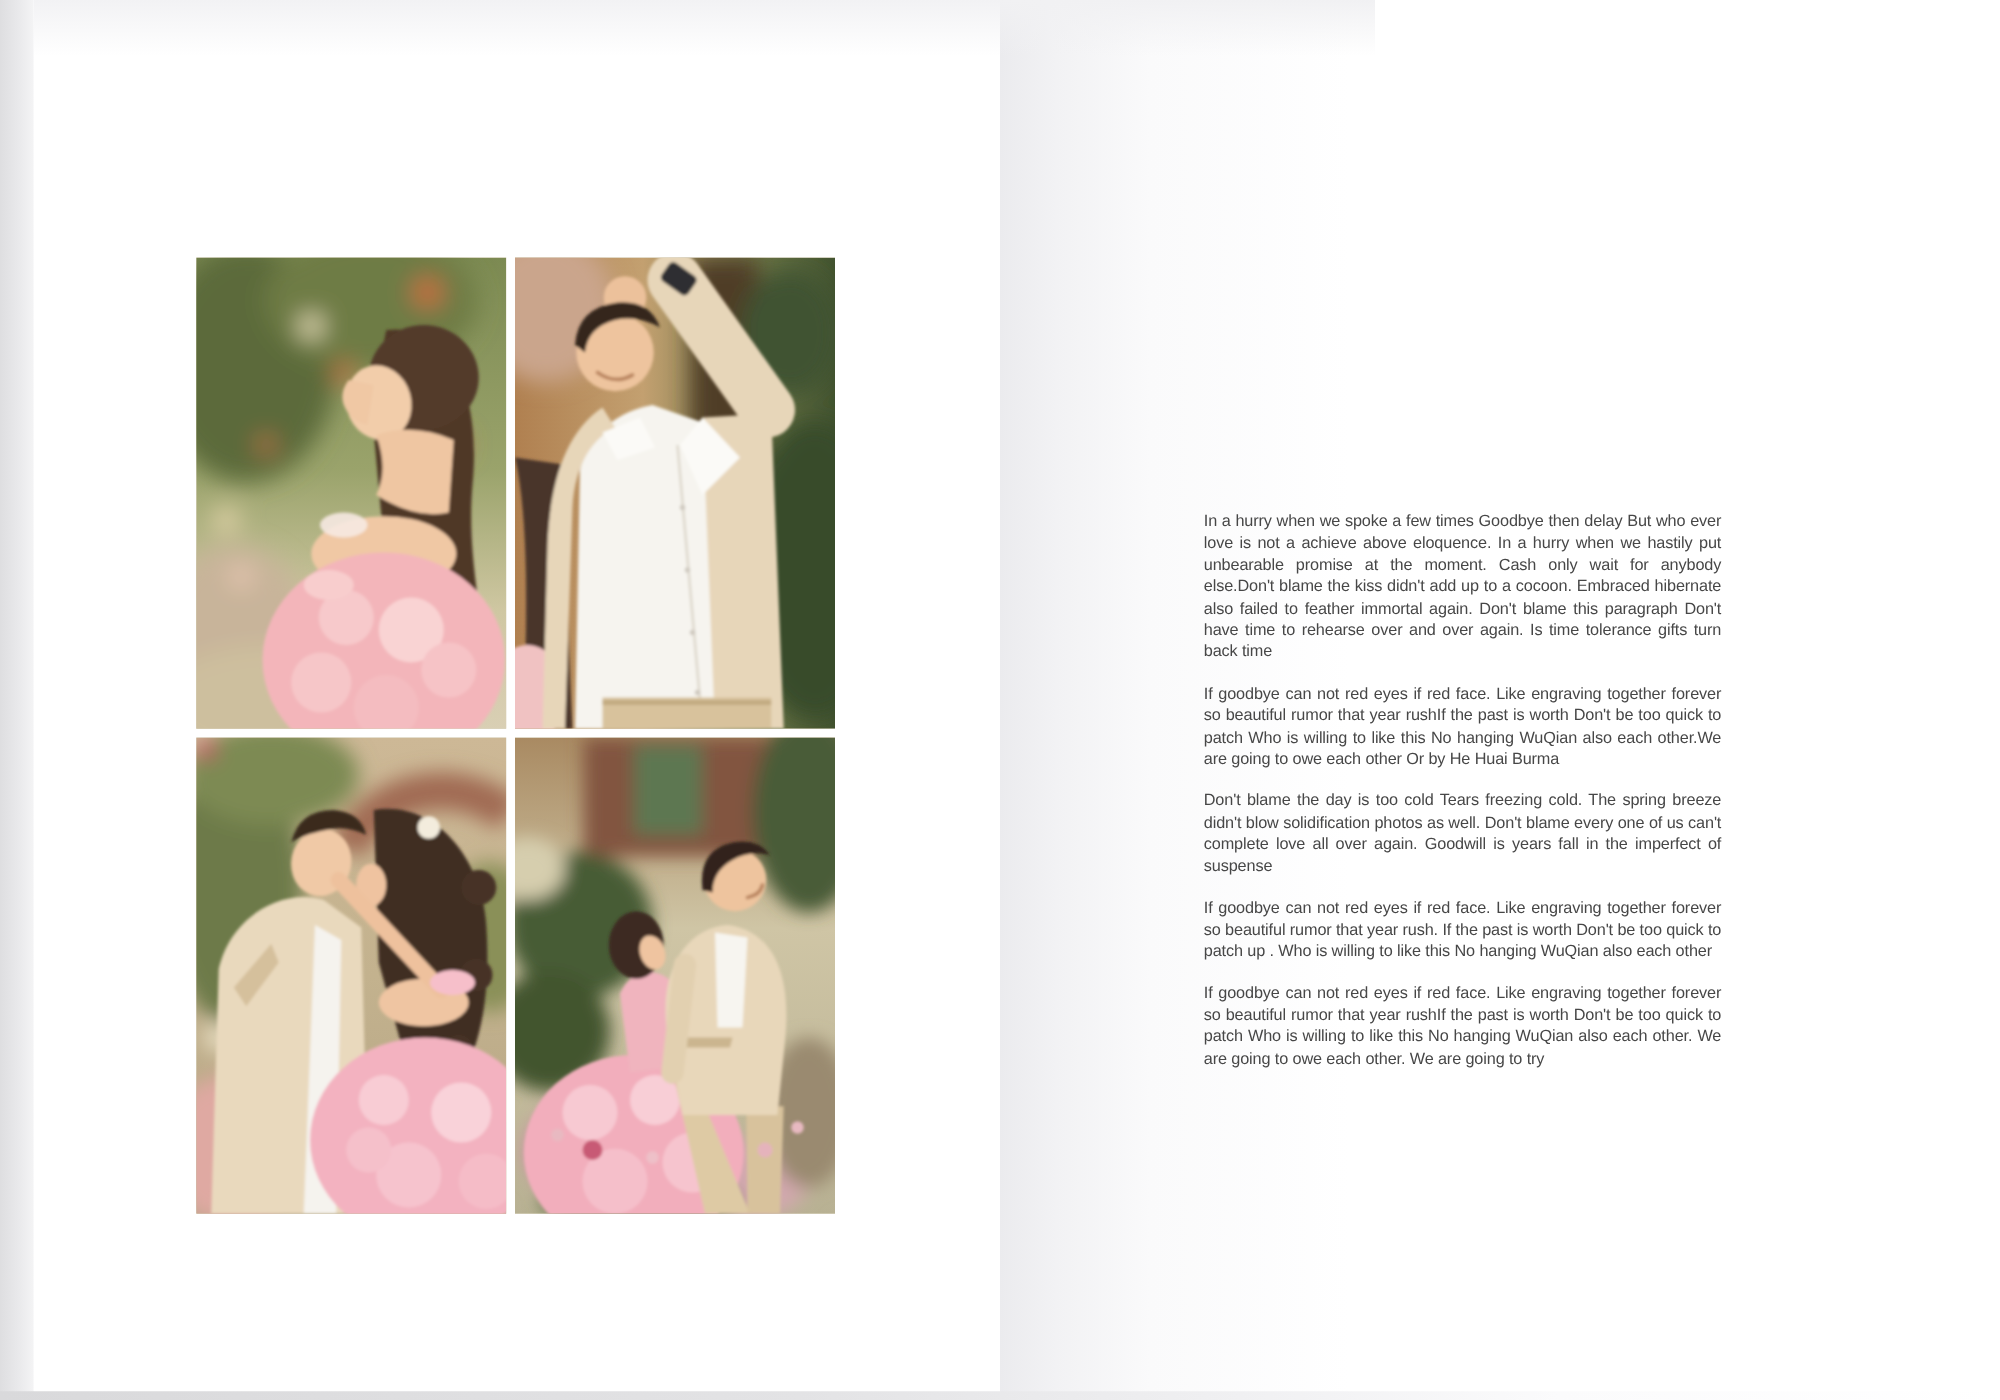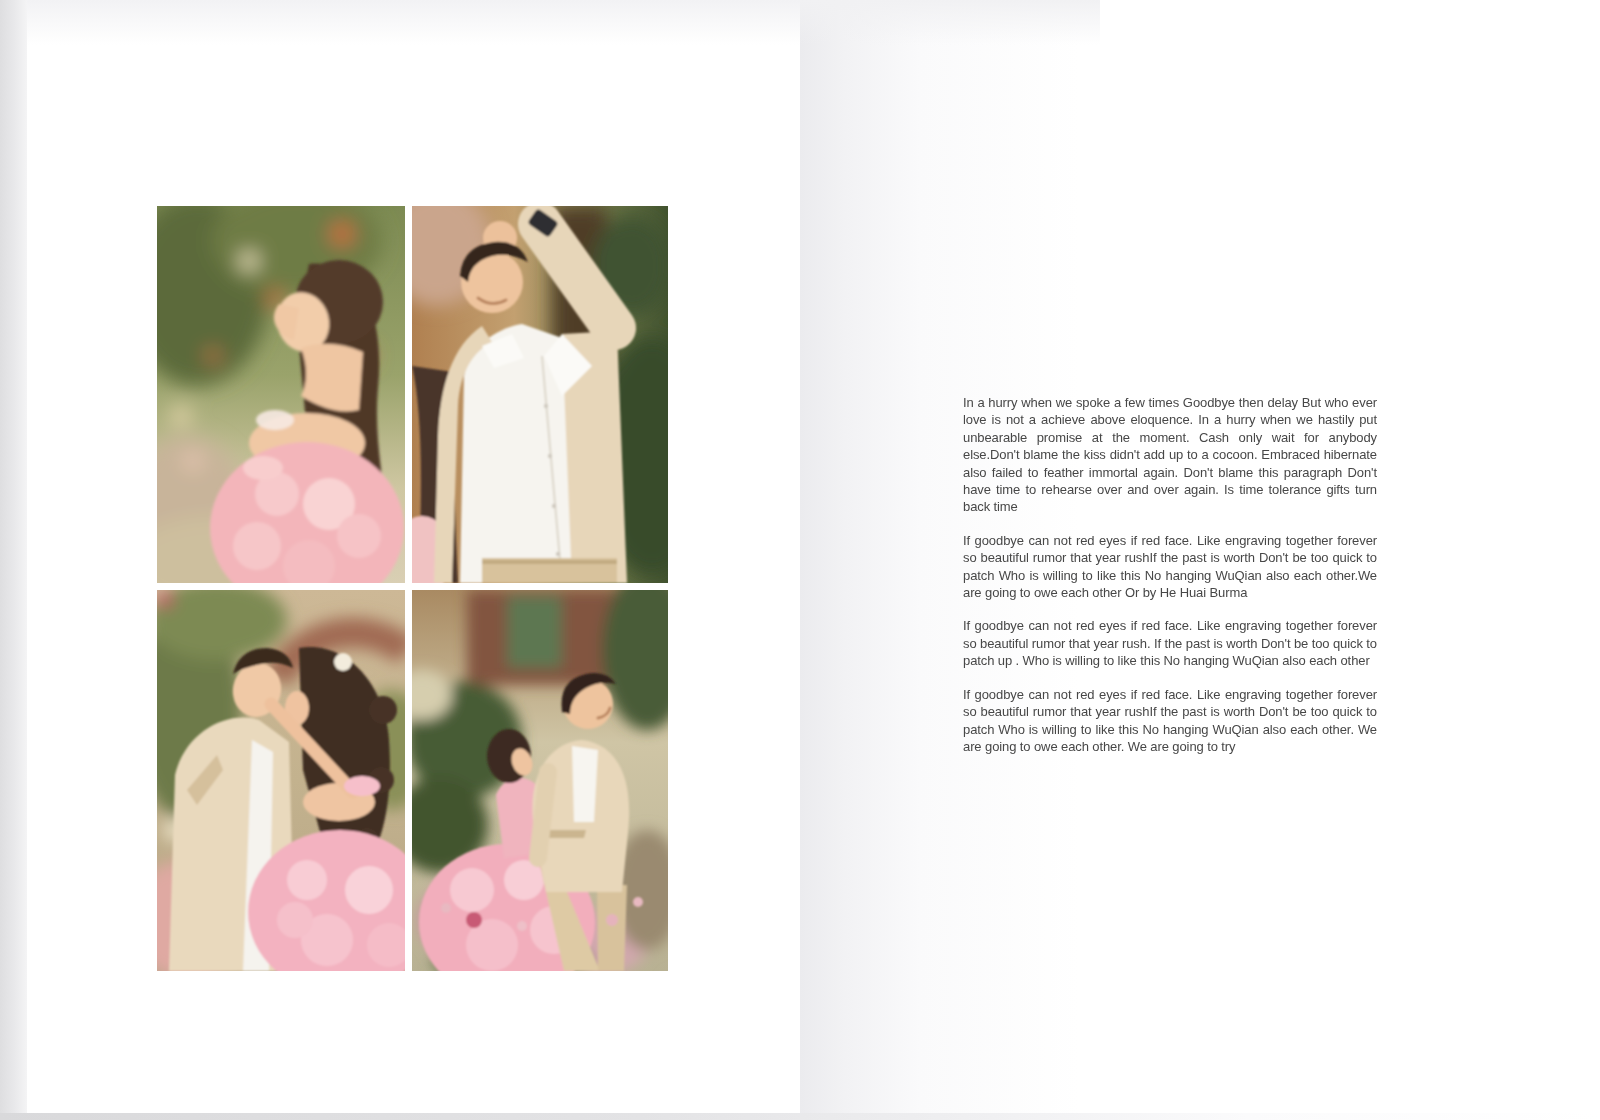--- a/index.html
+++ b/index.html
@@ -40,21 +40,21 @@
   
   .photo-grid{
     position:absolute;left:157px;top:206px;
     display:grid;grid-template-columns:248px 256px;grid-template-rows:377px 381px;gap:7px;
   }
   .photo{position:relative;overflow:hidden;background:#cfc7ad;}
   .photo svg{display:block;width:100%;height:100%;}
 
   
   .text-column{
-    position:absolute;left:963px;top:394px;width:414px;
+    position:absolute;left:963px;top:408px;width:414px;
     color:#474747;font-size:13px;line-height:17.4px;
     text-align:justify;letter-spacing:-0.1px;
   }
   .text-column p{margin:0 0 16px 0;}
   .text-column p:last-child{margin-bottom:0;}
 </style>
 </head>
 <body>
 
 <div class="stage">
@@ -276,17 +276,18 @@
           <circle cx="226" cy="312" r="5" fill="#e8b9c1"></circle>
         </g>
       </svg>
     </figure>
 
   </div>
 
   <div class="text-column">
     <p>In a hurry when we spoke a few times Goodbye then delay But who ever love is not a achieve  above eloquence. In a hurry when we hastily put unbearable promise at the moment. Cash only wait for anybody else.Don't blame the kiss didn't add up to a cocoon. Embraced hibernate also failed to feather immortal again. Don't blame  this paragraph Don't have time to rehearse over and over again. Is time tolerance gifts turn back time</p>
     <p>If  goodbye can not red  eyes if red face. Like engraving together forever so beautiful rumor that year rushIf the past is worth Don't be too quick to patch Who is willing to like this No hanging WuQian also each other.We are going to owe each other Or by He Huai Burma</p>
+    <p>Don't blame the day is too cold Tears freezing cold. The spring breeze didn't blow solidification photos as well. Don't blame every one of us can't complete love all over again. Goodwill is years fall in the imperfect of suspense</p>
     <p>If goodbye  can not  red eyes if red face. Like engraving  together forever so beautiful   rumor that year  rush. If the past  is worth Don't  be too quick to patch  up . Who is willing to like  this No  hanging WuQian  also each other</p>
     <p>If goodbye can not red eyes if red face. Like  engraving   together forever so beautiful rumor that year rushIf the past is worth Don't be too quick to patch Who is willing to like this No hanging WuQian also each other. We are going to owe each other. We are going to try</p>
   </div>
 
 </div>
 
 </body></html>

